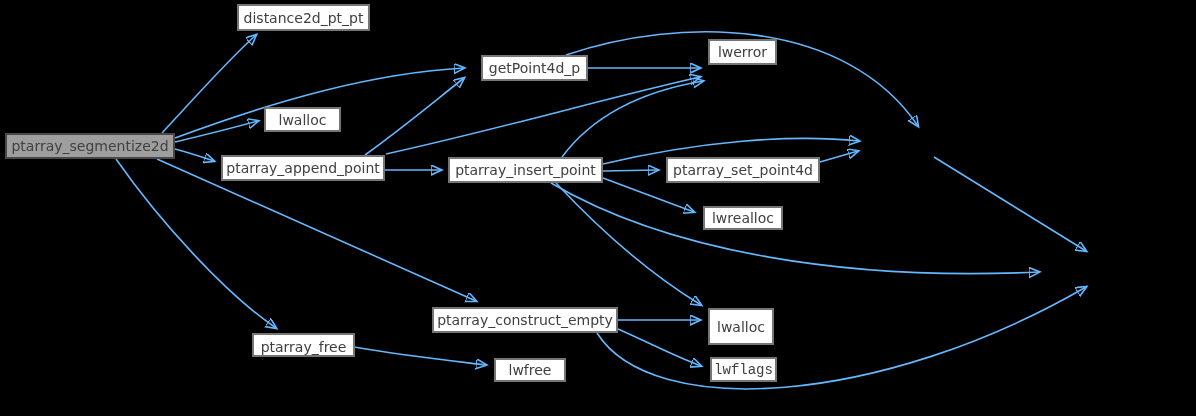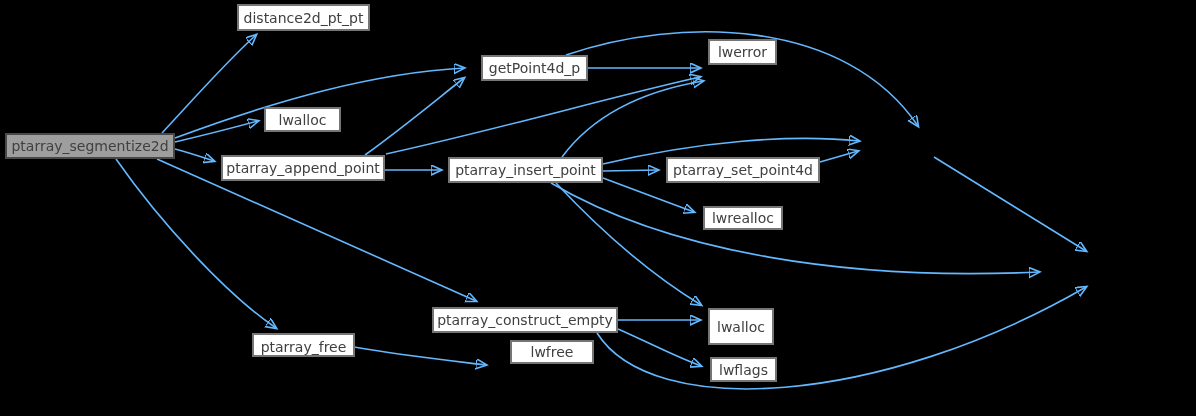--- a/index.html
+++ b/index.html
@@ -115,25 +115,25 @@
 
 
   <div class="node" style="left:432px; top:307px; width:186px; height:26px;">
     <span>ptarray_construct_empty</span>
   </div>
 
   <div class="node" style="left:708px; top:308px; width:66px; height:37px;">
     <span>lwalloc</span>
   </div>
 
-  <div class="node" style="left:710px; top:357px; width:67px; height:25px;">
+  <div class="node" style="left:710px; top:357px; width:67px; height:25px;font-family:Liberation Mono, monospace;">
     <span>lwflags</span>
   </div>
 
   <div class="node" style="left:252px; top:333px; width:103px; height:24px;align-items:flex-end;">
     <span>ptarray_free</span>
   </div>
 
-  <div class="node" style="left:494px; top:340px; width:84px; height:24px;margin-left:16px;">
+  <div class="node" style="left:494px; top:358px; width:72px; height:24px;">
     <span>lwfree</span>
   </div>
 
 </div>
 
 </body></html>

